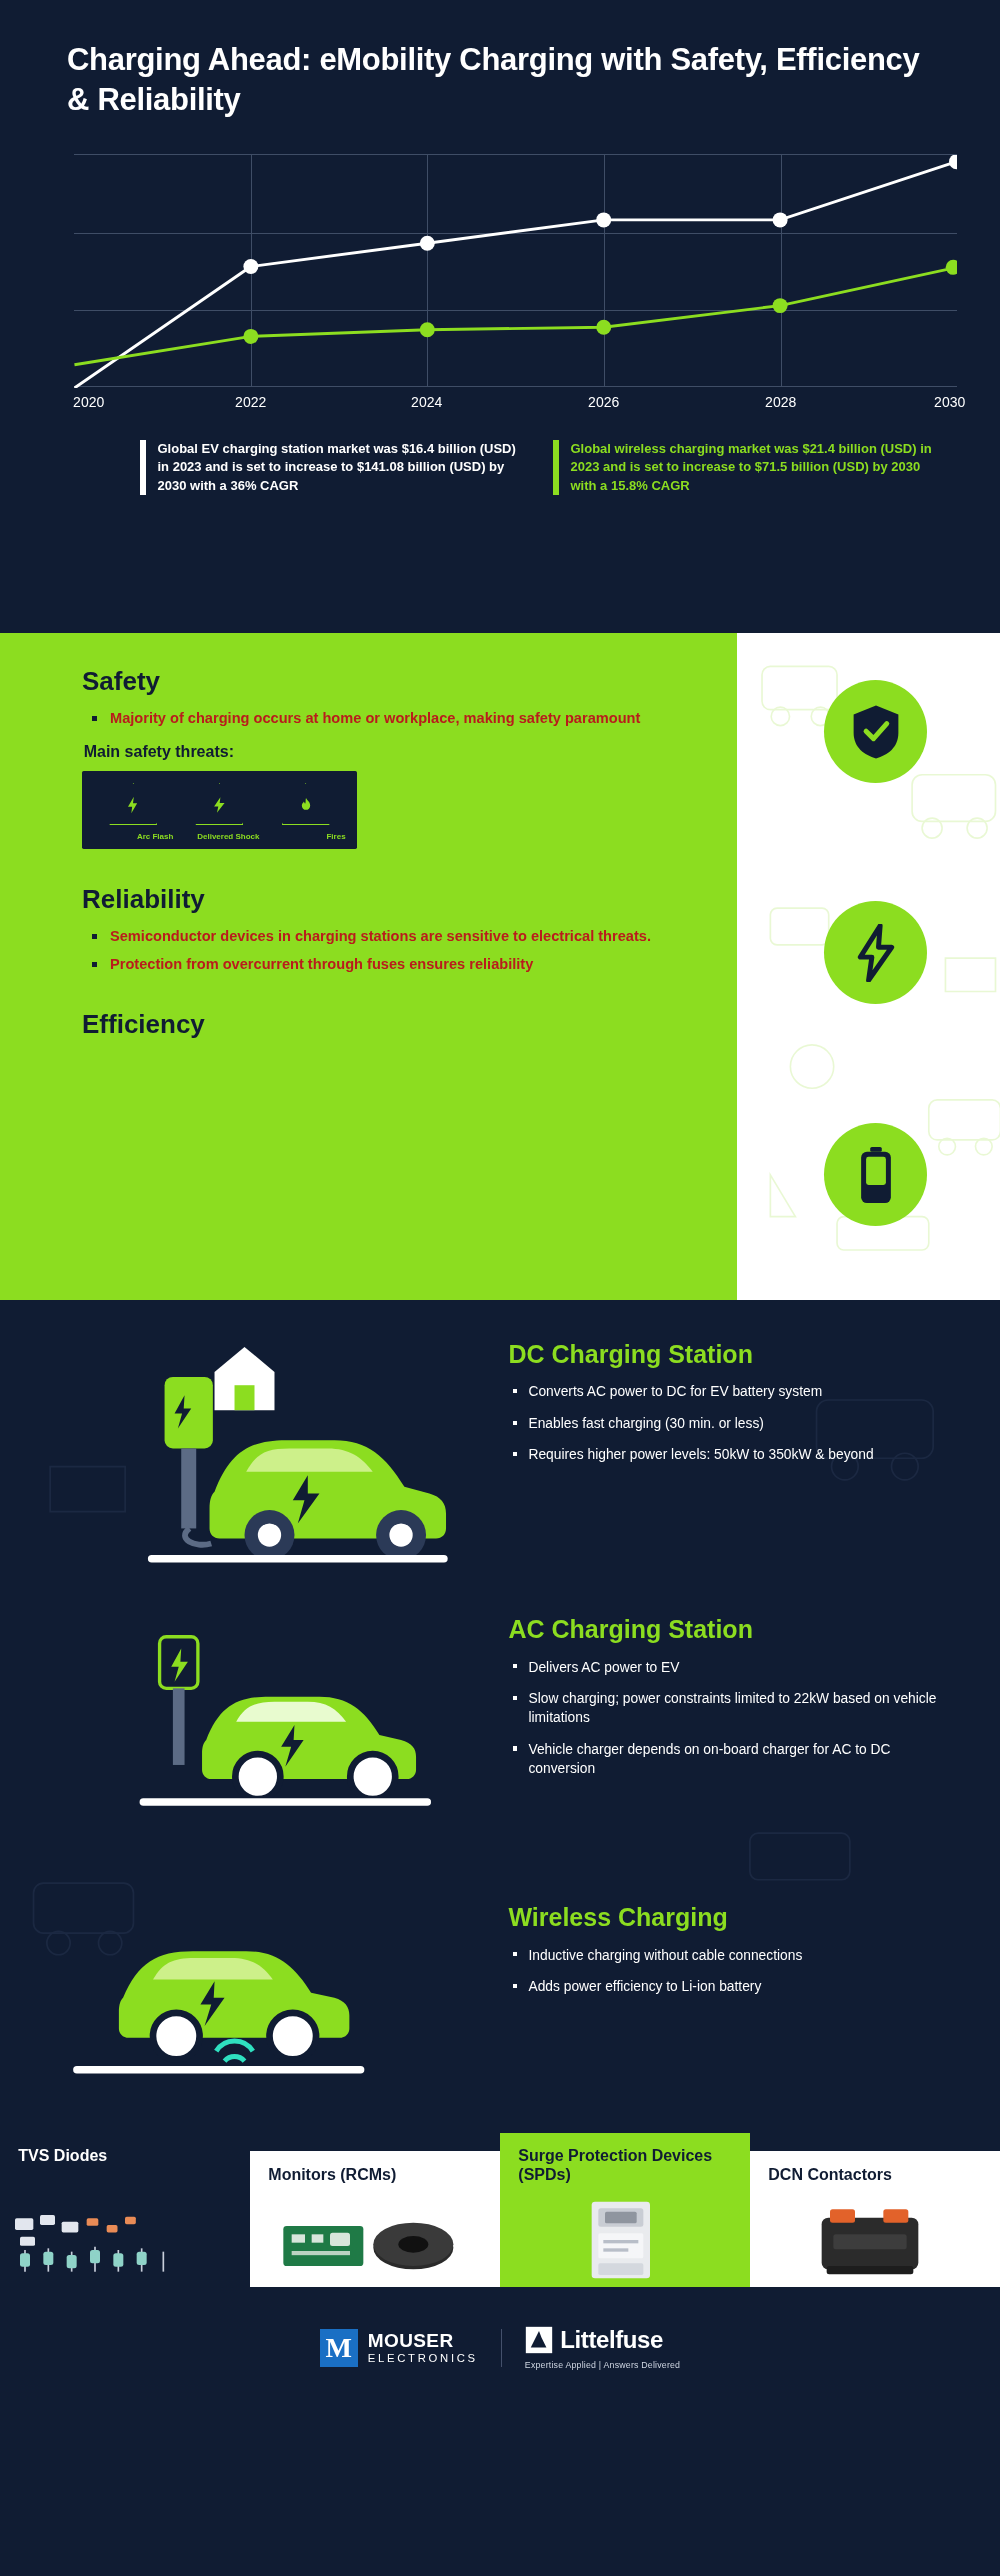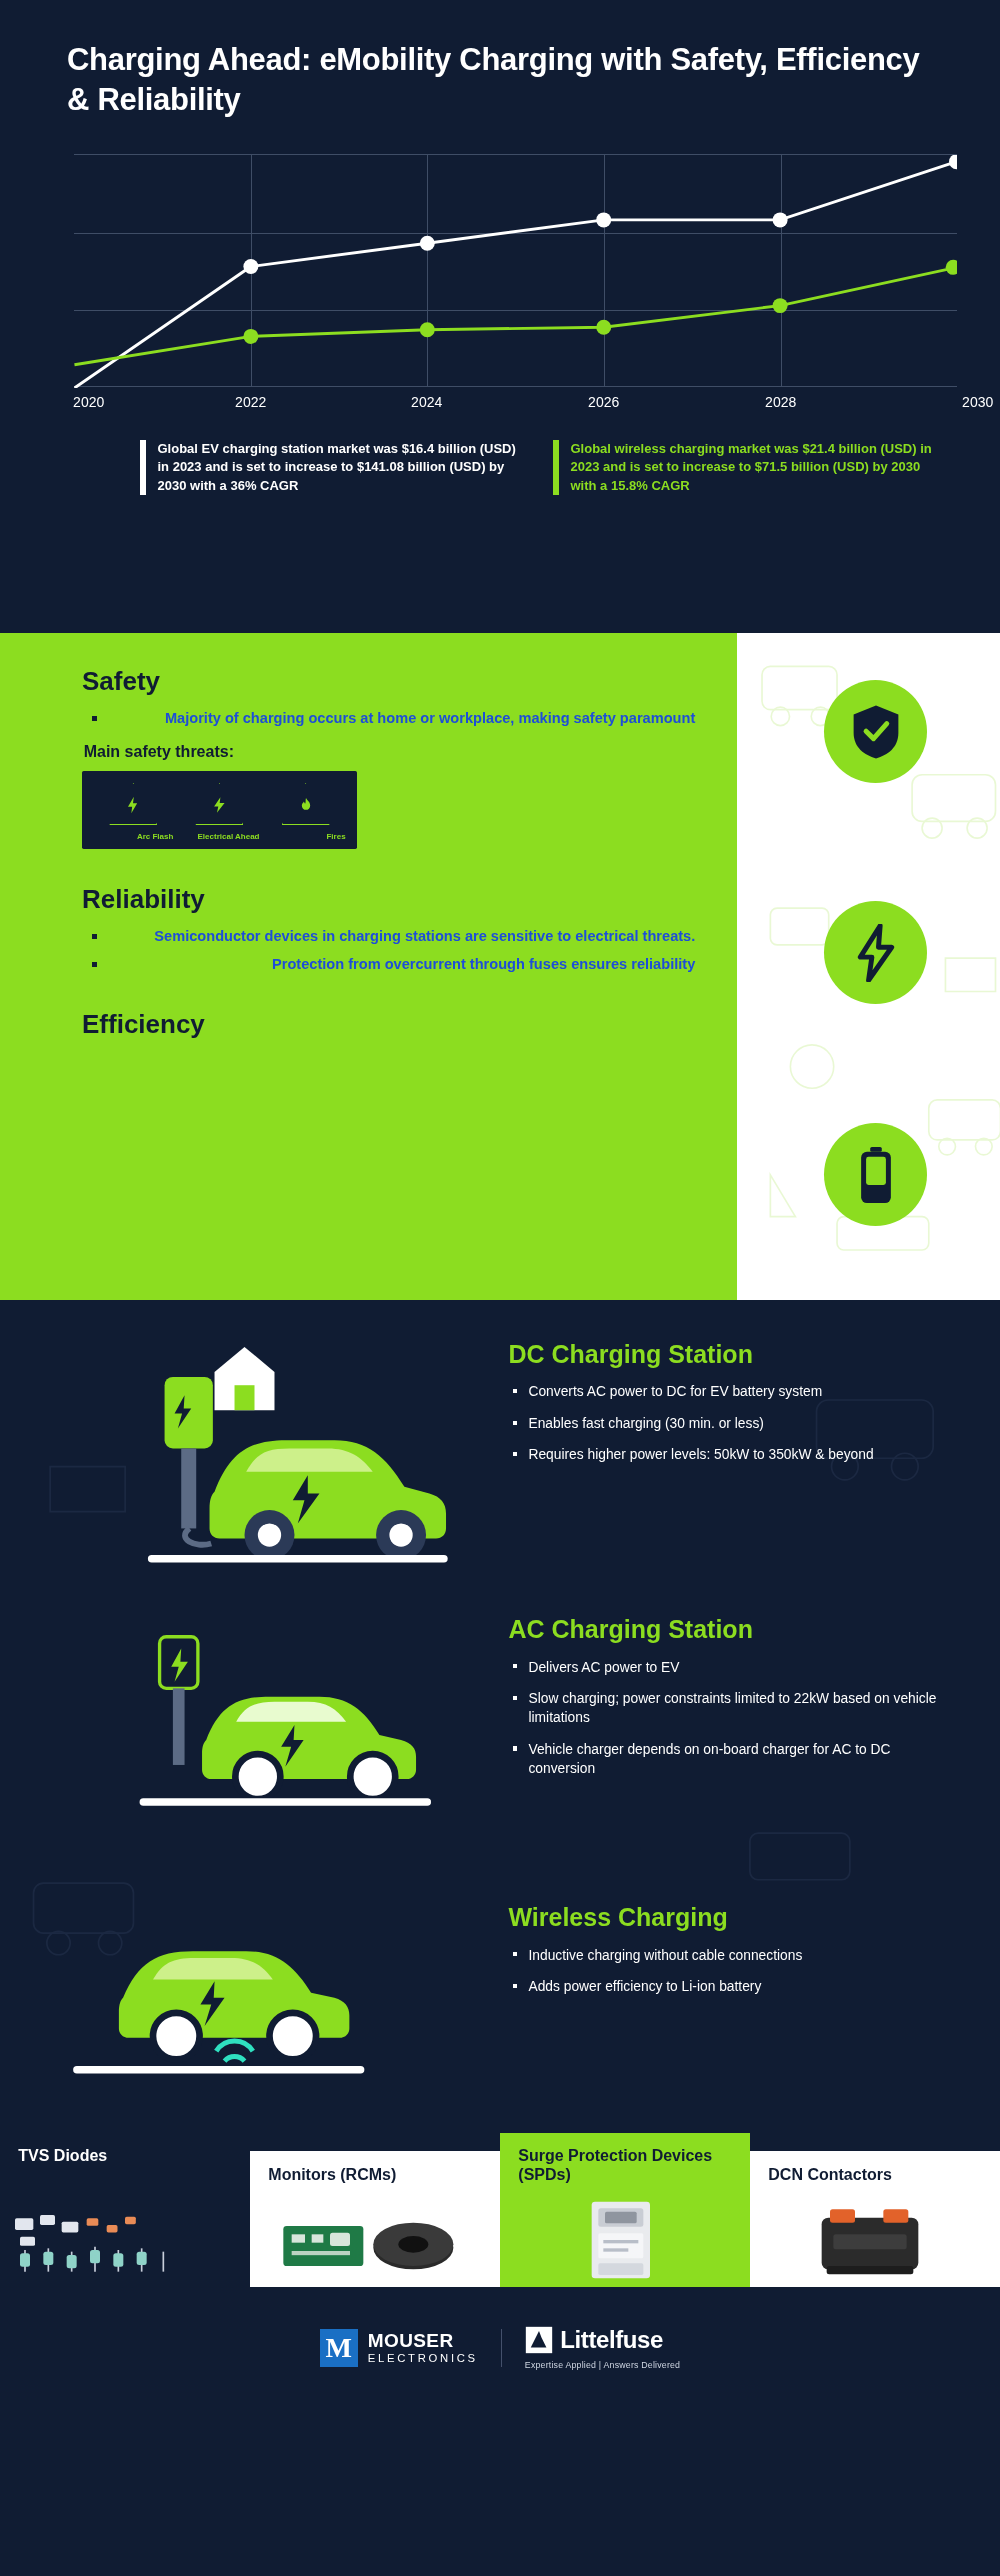--- a/index.html
+++ b/index.html
@@ -113,26 +113,25 @@
     color: #101c33;
     font-size: 26px;
     font-weight: bold;
     margin-bottom: 11.7px;
   }
   .sec-head.mt { margin-top: 35px; }
   ul.bullets { list-style: none; margin-left: 5px; }
   ul.bullets li {
     position: relative;
     padding-left: 23px;
-    color: #1d4ed8;
+    color: #b91c1c;
     font-size: 14.6px;
     line-height: 1.35;
     margin-bottom: 8.3px;
     font-weight: 600;
-    text-align: right;
   }
   ul.bullets li::before {
     content: "";
     position: absolute;
     left: 5px;
     top: 7.5px;
     width: 5px; height: 5px;
     background: #101c33;
   }
   .threats-label {
@@ -312,21 +311,21 @@
           <circle cx="848" cy="181" r="9" fill="#8cdd20"></circle>
           <circle cx="1056" cy="135" r="9" fill="#8cdd20"></circle>
         </svg>
       </div>
       <div class="axis-labels">
         <span class="axis-label" style="left:15px">2020</span>
         <span class="axis-label" style="left:177px">2022</span>
         <span class="axis-label" style="left:353px">2024</span>
         <span class="axis-label" style="left:530px">2026</span>
         <span class="axis-label" style="left:707px">2028</span>
-        <span class="axis-label" style="left:904px">2030</span>
+        <span class="axis-label" style="left:876px">2030</span>
       </div>
     </div>
 
     <div class="stats-row">
       <div class="stat">
         <div class="stat-bar white"></div>
         <div class="stat-text white">Global EV charging station market was $16.4 billion (USD) in 2023 and is set to increase to $141.08 billion (USD) by 2030 with a 36% CAGR</div>
       </div>
       <div class="stat">
         <div class="stat-bar green"></div>
@@ -352,21 +351,21 @@
               </svg>
           </div>
           <div class="threat-cap">Arc Flash</div>
         </div>
         <div class="threat">
           <div class="threat-ico">
             <svg width="16.7" height="20" viewBox="0 0 24 24">
                 <path d="M14 1 L5 14 h6 l-2 9 11-14 h-7 z" fill="#8cdd20"></path>
               </svg>
           </div>
-          <div class="threat-cap">Electrical Ahead</div>
+          <div class="threat-cap">Delivered Shock</div>
         </div>
         <div class="threat">
           <div class="threat-ico">
             <svg width="16.7" height="20" viewBox="0 0 24 24">
                 <path d="M12 2 c3 5 6 6 6 11 a6 6 0 0 1-12 0 c0-3 2-4 3-6 c1 2 1 3 2 3 c1-3 0-5 1-8z" fill="#8cdd20"></path>
               </svg>
           </div>
           <div class="threat-cap">Fires</div>
         </div>
       </div>

